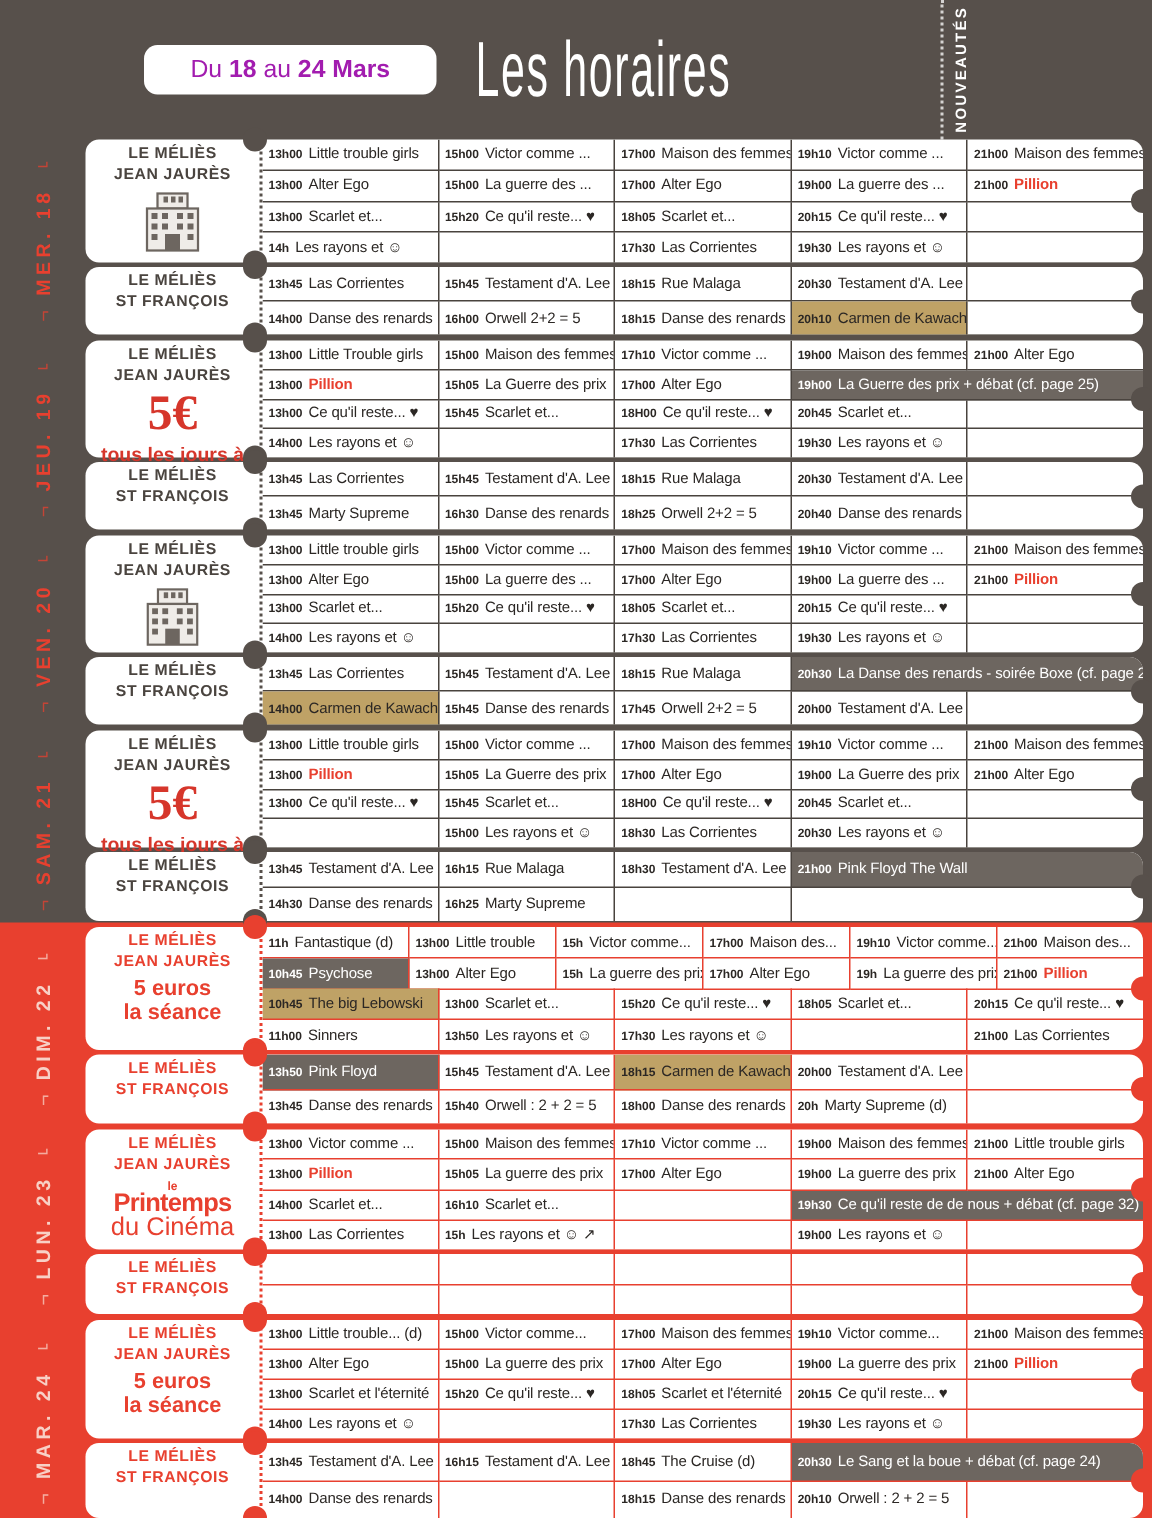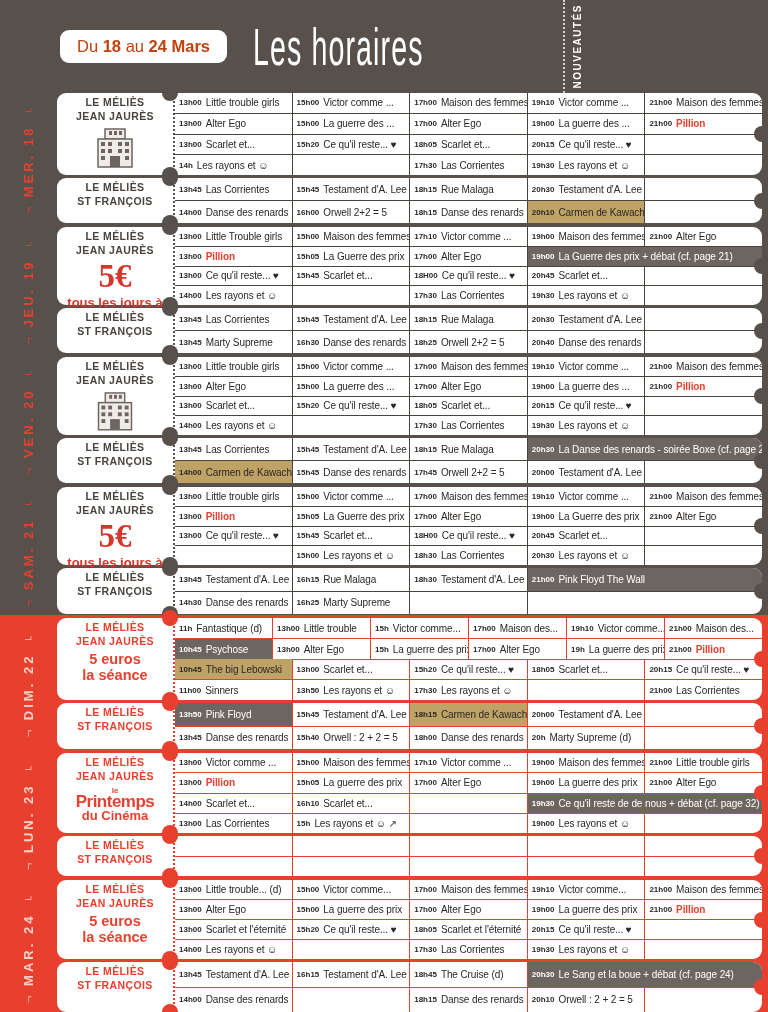--- a/index.html
+++ b/index.html
@@ -2,21 +2,21 @@
 <html><head>
 <meta charset="utf-8">
 <style>
   html,body{margin:0;padding:0}
   .page{width:768px;height:1012px;position:relative;background:#57504b;font-family:"Liberation Sans",sans-serif;overflow:hidden}
   .band-red{position:absolute;left:0;top:615px;width:768px;height:397px;background:#e8402f}
   .content{position:relative;z-index:1}
 
   
   header{height:93px;display:flex;align-items:center}
-  .date-box{margin-left:60px;background:#fff;border-radius:9px;padding:7px 17px;color:#c2410c;font-size:16.5px;white-space:nowrap}
+  .date-box{margin-left:96px;background:#fff;border-radius:9px;padding:7px 31px;color:#a21caf;font-size:16.5px;white-space:nowrap}
   .date-box b{font-weight:700}
   .title{color:#fff;font-size:52px;font-weight:400;letter-spacing:2px;transform:scaleX(.55);transform-origin:left center;margin-left:26px;white-space:nowrap;flex:1}
   .nouv{margin-left:auto;width:252px;display:flex;align-items:center;gap:7px;border-left:2px dotted rgba(255,255,255,.75);padding:4px 6px 4px 7px}
   .nouv-label{writing-mode:vertical-rl;transform:rotate(180deg);color:#fff;font-weight:700;font-size:10px;letter-spacing:1.5px}
   .nouv-list{color:#fff;font-size:9.5px;line-height:1.42;font-weight:500;letter-spacing:.1px}
 
   
   .day{display:flex;margin-bottom:4px}
   .day.dark{--band:#57504b;--line:#49433e;--venue:#4a443f;--railc:#e8402f}
   .day.red{--band:#e8402f;--line:#e8402f;--venue:#e8402f;--railc:#f8d0c6}
@@ -46,21 +46,21 @@
   .nr{right:-8px;top:50%;margin-top:-8px}
 
   
   .five-eur{color:#d6362b;font-family:"Liberation Serif",serif;font-weight:700;font-size:33px;line-height:1;margin-top:3px}
   .five-note{color:#d6362b;font-size:13px;font-weight:700;margin-top:2px}
   .seance{color:#e8402f;font-weight:700;font-size:14.5px;line-height:1.05;margin-top:4px}
   .seance span{display:block}
   .printemps{color:#e8402f;line-height:.95;margin-top:4px}
   .printemps .p-le{display:block;font-size:8px;font-weight:700;margin-bottom:-1px}
   .printemps .p-1{display:block;font-size:17px;font-weight:700;letter-spacing:-.5px}
-  .printemps .p-2{display:block;font-size:13px;font-weight:700}
+  .printemps .p-2{display:block;font-size:17px;font-weight:400}
   .building{margin-top:4px}
 </style>
 </head>
 <body>
 
 <div class="page">
   <div class="band-red"></div>
   <div class="content">
 
     <header>
@@ -275,21 +275,21 @@
                 <div class="cell">
                   <span class="time">15h05</span>
                   <span class="film">La Guerre des prix</span>
                 </div>
                 <div class="cell">
                   <span class="time">17h00</span>
                   <span class="film">Alter Ego</span>
                 </div>
                 <div class="cell s-dark" style="grid-column: span 2;">
                   <span class="time">19h00</span>
-                  <span class="film">La Guerre des prix + débat (cf. page 21)</span>
+                  <span class="film">La Guerre des prix + débat (cf. page 25)</span>
                 </div>
                 <div class="cell">
                   <span class="time">13h00</span>
                   <span class="film">Ce qu'il reste... ♥</span>
                 </div>
                 <div class="cell">
                   <span class="time">15h45</span>
                   <span class="film">Scarlet et...</span>
                 </div>
                 <div class="cell">

